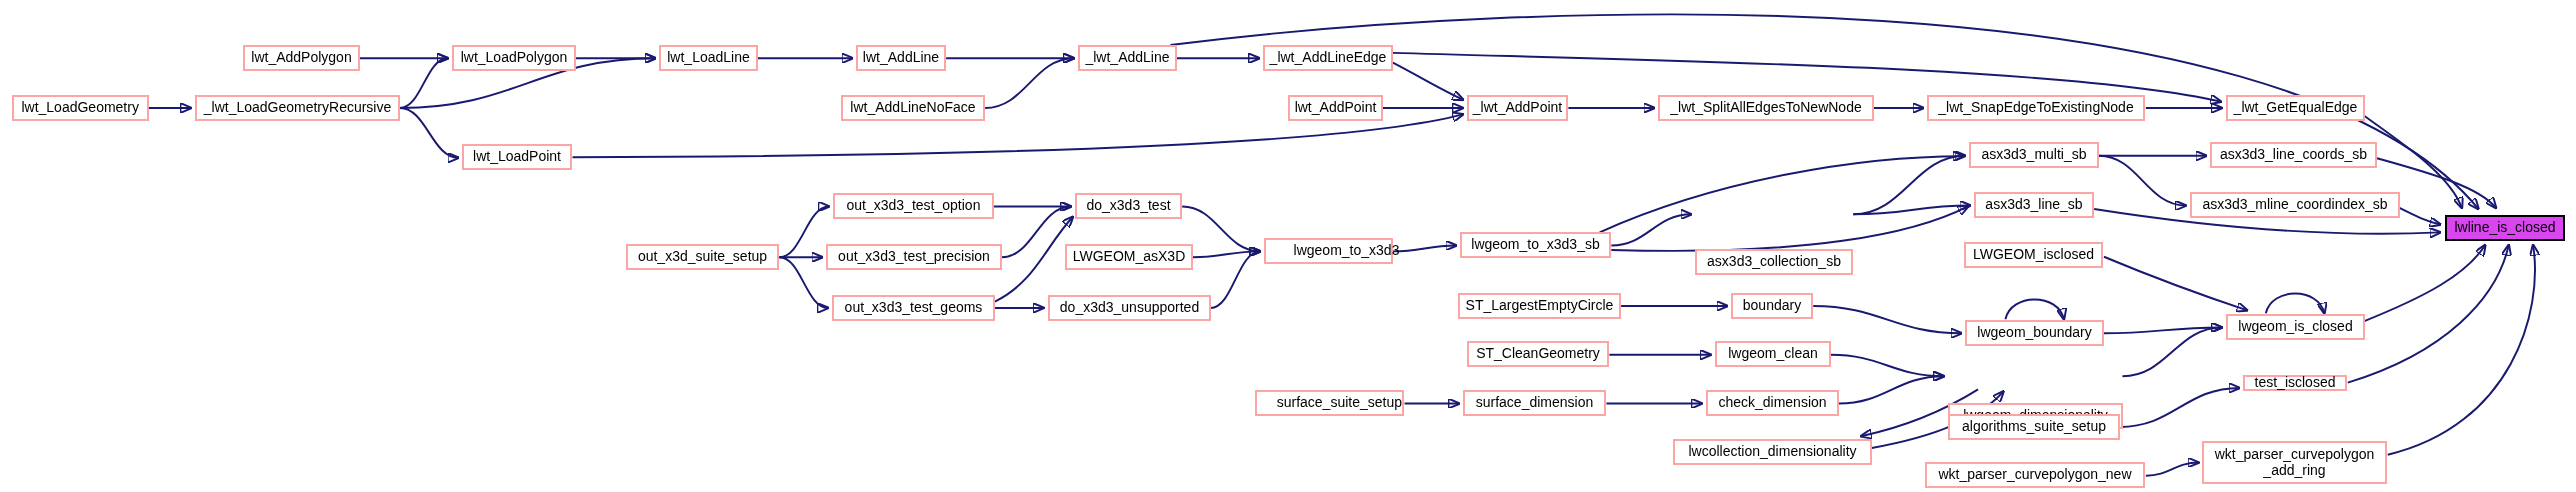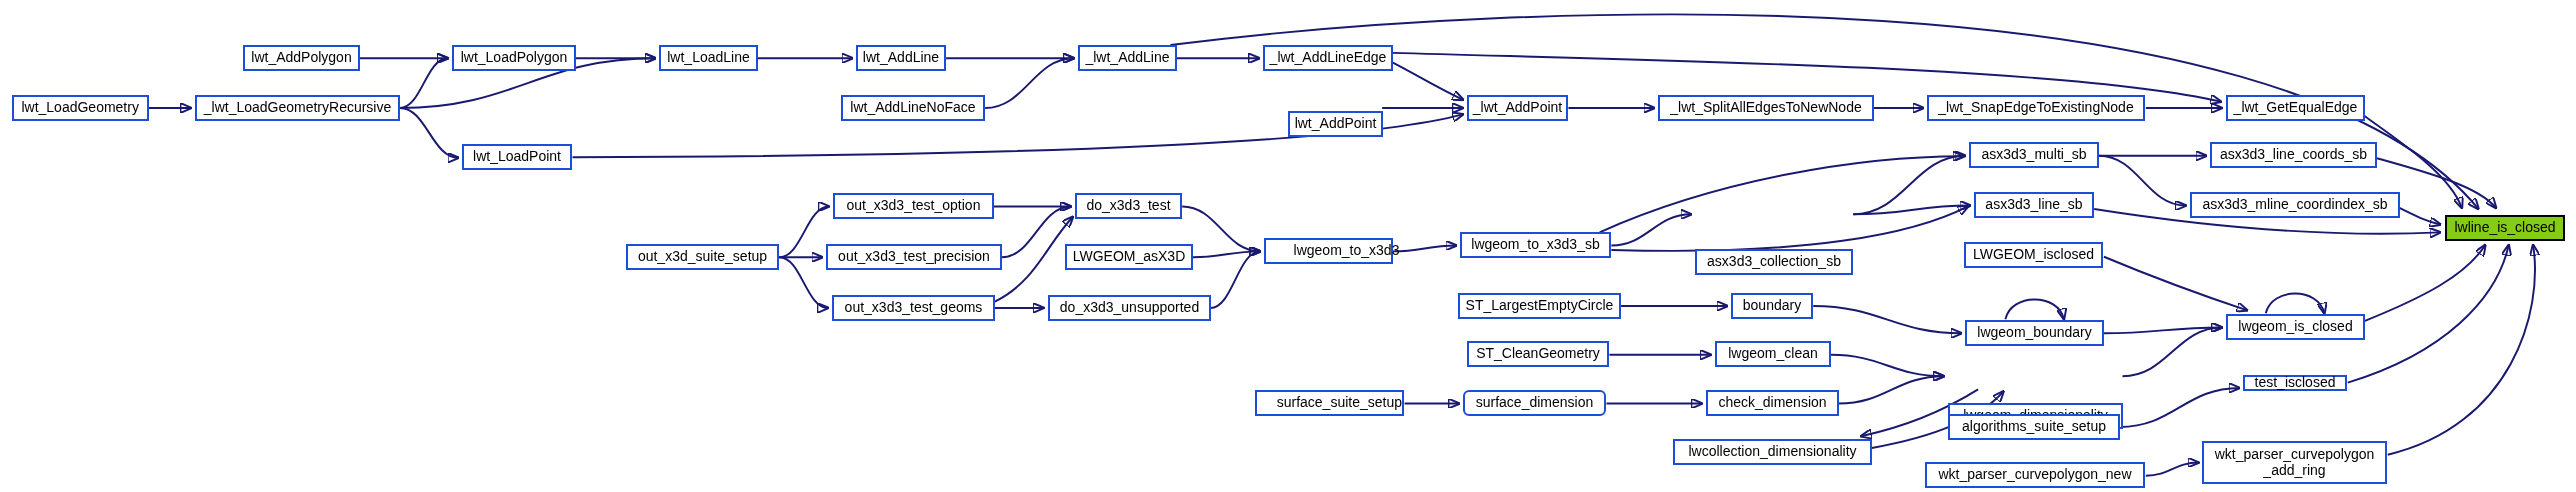--- a/index.html
+++ b/index.html
@@ -10,29 +10,29 @@
     font-family:"Liberation Sans", sans-serif;
     overflow:hidden;
   }
   #edges{position:absolute;left:0;top:0;width:2576px;height:493px;}
   #edges path{stroke:#191970;stroke-width:2;fill:none;}
   .node{
     position:absolute;
     box-sizing:border-box;
     display:flex;align-items:center;justify-content:center;
     background:#ffffff;
-    border:2px solid #1d4ed8;
+    border:2px solid #fca5a5;
     color:#000000;
     font-size:14px;
     line-height:1.12;
     text-align:center;
     white-space:pre-line;
     cursor:pointer;
   }
-  .node.hl{background:#84cc16;border-color:#000000;}
+  .node.hl{background:#d946ef;border-color:#000000;}
 </style>
 </head>
 <body>
 
 <div class="canvas">
   <svg id="edges" width="2576" height="493" viewBox="0 0 2641 505" xmlns="http://www.w3.org/2000/svg">
     <defs>
       <marker id="arrow" viewBox="0 0 12 10" refX="11" refY="5" markerWidth="12" markerHeight="10" markerUnits="userSpaceOnUse" orient="auto">
         <path d="M0,0 L12,5 L0,10 z" fill="#191970" stroke="none"></path>
       </marker>
@@ -102,21 +102,21 @@
   <div id="nodes">
       <div class="node" style="left: 243px; top: 45px; width: 117px; height: 26px;"><span>lwt_AddPolygon</span></div>
       <div class="node" style="left: 452px; top: 45px; width: 124px; height: 26px;"><span>lwt_LoadPolygon</span></div>
       <div class="node" style="left: 659px; top: 45px; width: 99px; height: 26px;"><span>lwt_LoadLine</span></div>
       <div class="node" style="left: 856px; top: 45px; width: 90px; height: 26px;"><span>lwt_AddLine</span></div>
       <div class="node" style="left: 1078px; top: 45px; width: 99px; height: 26px;"><span>_lwt_AddLine</span></div>
       <div class="node" style="left: 1263px; top: 45px; width: 130px; height: 26px;"><span>_lwt_AddLineEdge</span></div>
       <div class="node" style="left: 11.7px; top: 95px; width: 137px; height: 26px;"><span>lwt_LoadGeometry</span></div>
       <div class="node" style="left: 195px; top: 95px; width: 205px; height: 26px;"><span>_lwt_LoadGeometryRecursive</span></div>
       <div class="node" style="left: 841px; top: 95px; width: 144px; height: 26px;"><span>lwt_AddLineNoFace</span></div>
-      <div class="node" style="left: 1288px; top: 95px; width: 95px; height: 26px; margin-top: 16px;"><span>lwt_AddPoint</span></div>
+      <div class="node" style="left: 1288px; top: 95px; width: 95px; height: 26px;"><span>lwt_AddPoint</span></div>
       <div class="node" style="left: 1467px; top: 95px; width: 101px; height: 26px;"><span>_lwt_AddPoint</span></div>
       <div class="node" style="left: 1658px; top: 95px; width: 216px; height: 26px;"><span>_lwt_SplitAllEdgesToNewNode</span></div>
       <div class="node" style="left: 1927px; top: 95px; width: 218px; height: 26px;"><span>_lwt_SnapEdgeToExistingNode</span></div>
       <div class="node" style="left: 2226px; top: 95px; width: 139px; height: 26px;"><span>_lwt_GetEqualEdge</span></div>
       <div class="node" style="left: 462px; top: 144px; width: 110px; height: 26px;"><span>lwt_LoadPoint</span></div>
       <div class="node" style="left: 833px; top: 193px; width: 161px; height: 26px;"><span>out_x3d3_test_option</span></div>
       <div class="node" style="left: 1075px; top: 193px; width: 107px; height: 26px;"><span>do_x3d3_test</span></div>
       <div class="node" style="left: 626px; top: 244px; width: 153px; height: 26px;"><span>out_x3d_suite_setup</span></div>
       <div class="node" style="left: 826px; top: 244px; width: 176px; height: 26px;"><span>out_x3d3_test_precision</span></div>
       <div class="node" style="left: 1065px; top: 244px; width: 128px; height: 26px;"><span>LWGEOM_asX3D</span></div>
@@ -133,21 +133,21 @@
       <div class="node hl" style="left: 2445px; top: 215px; width: 120px; height: 26px;"><span>lwline_is_closed</span></div>
       <div class="node" style="left: 1458px; top: 293px; width: 163px; height: 26px;"><span>ST_LargestEmptyCircle</span></div>
       <div class="node" style="left: 1731px; top: 293px; width: 82px; height: 26px;"><span>boundary</span></div>
       <div class="node" style="left: 1965px; top: 320px; width: 139px; height: 26px;"><span>lwgeom_boundary</span></div>
       <div class="node" style="left: 2226px; top: 314px; width: 139px; height: 26px;"><span>lwgeom_is_closed</span></div>
       <div class="node" style="left: 1467px; top: 341px; width: 142px; height: 26px;"><span>ST_CleanGeometry</span></div>
       <div class="node" style="left: 1715px; top: 341px; width: 116px; height: 26px;"><span>lwgeom_clean</span></div>
       <div class="node" style="left: 1948px; top: 363px; width: 175px; height: 26px; margin-top: 40px;"><span>lwgeom_dimensionality</span></div>
       <div class="node" style="left: 2243px; top: 375px; width: 104px; height: 16px;"><span>test_isclosed</span></div>
       <div class="node" style="left: 1255px; top: 390px; width: 149px; height: 26px; justify-content: flex-end;"><span>surface_suite_setup</span></div>
-      <div class="node" style="left: 1463px; top: 390px; width: 143px; height: 26px; border-radius: 6px;"><span>surface_dimension</span></div>
+      <div class="node" style="left: 1463px; top: 390px; width: 143px; height: 26px;"><span>surface_dimension</span></div>
       <div class="node" style="left: 1706px; top: 390px; width: 133px; height: 26px;"><span>check_dimension</span></div>
       <div class="node" style="left: 1948px; top: 414px; width: 172px; height: 26px;"><span>algorithms_suite_setup</span></div>
       <div class="node" style="left: 1673px; top: 439px; width: 199px; height: 26px;"><span>lwcollection_dimensionality</span></div>
       <div class="node" style="left: 1925px; top: 462px; width: 220px; height: 26px;"><span>wkt_parser_curvepolygon_new</span></div>
       <div class="node" style="left: 2202px; top: 441px; width: 185px; height: 43px;"><span>wkt_parser_curvepolygon
 _add_ring</span></div>
     </div>
 </div>
 
 

